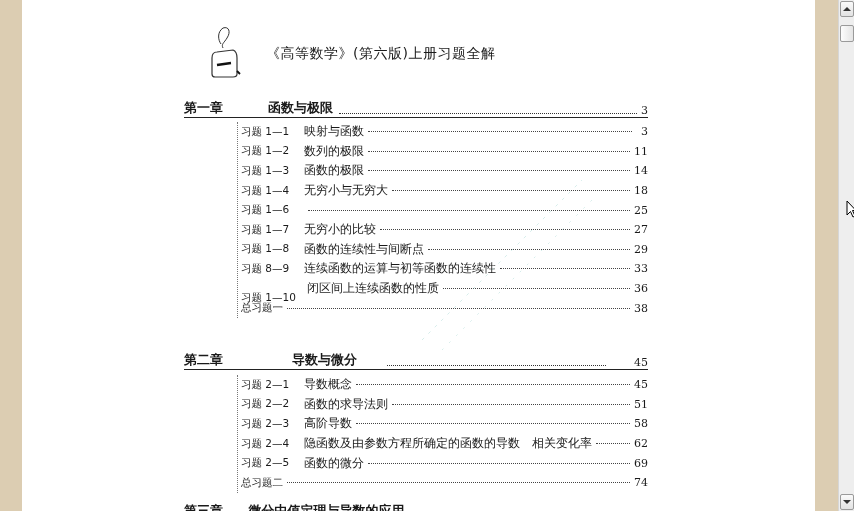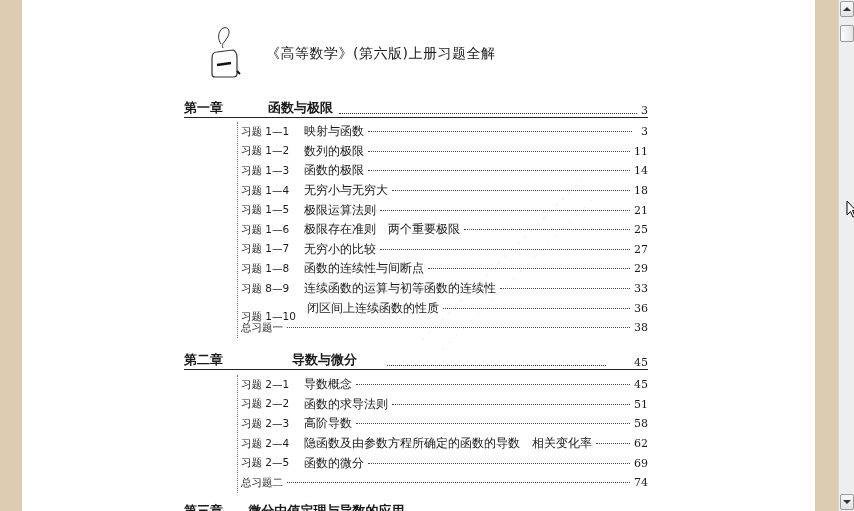--- a/index.html
+++ b/index.html
@@ -137,28 +137,21 @@
       <span class="dots"></span>
       <span class="page-no">14</span>
     </div>
     <div class="sec">
       <span class="code">习题 1—4</span>
       <span class="title">无穷小与无穷大</span>
       <span class="dots"></span>
       <span class="page-no">18</span>
     </div>
     <div class="sec">
-      <span class="code">习题 1—5</span>
-      <span class="title">极限运算法则</span>
-      <span class="dots"></span>
-      <span class="page-no">21</span>
-    </div>
-    <div class="sec">
       <span class="code">习题 1—6</span>
-      <span class="title">极限存在准则　两个重要极限</span>
       <span class="dots"></span>
       <span class="page-no">25</span>
     </div>
     <div class="sec">
       <span class="code">习题 1—7</span>
       <span class="title">无穷小的比较</span>
       <span class="dots"></span>
       <span class="page-no">27</span>
     </div>
     <div class="sec">

